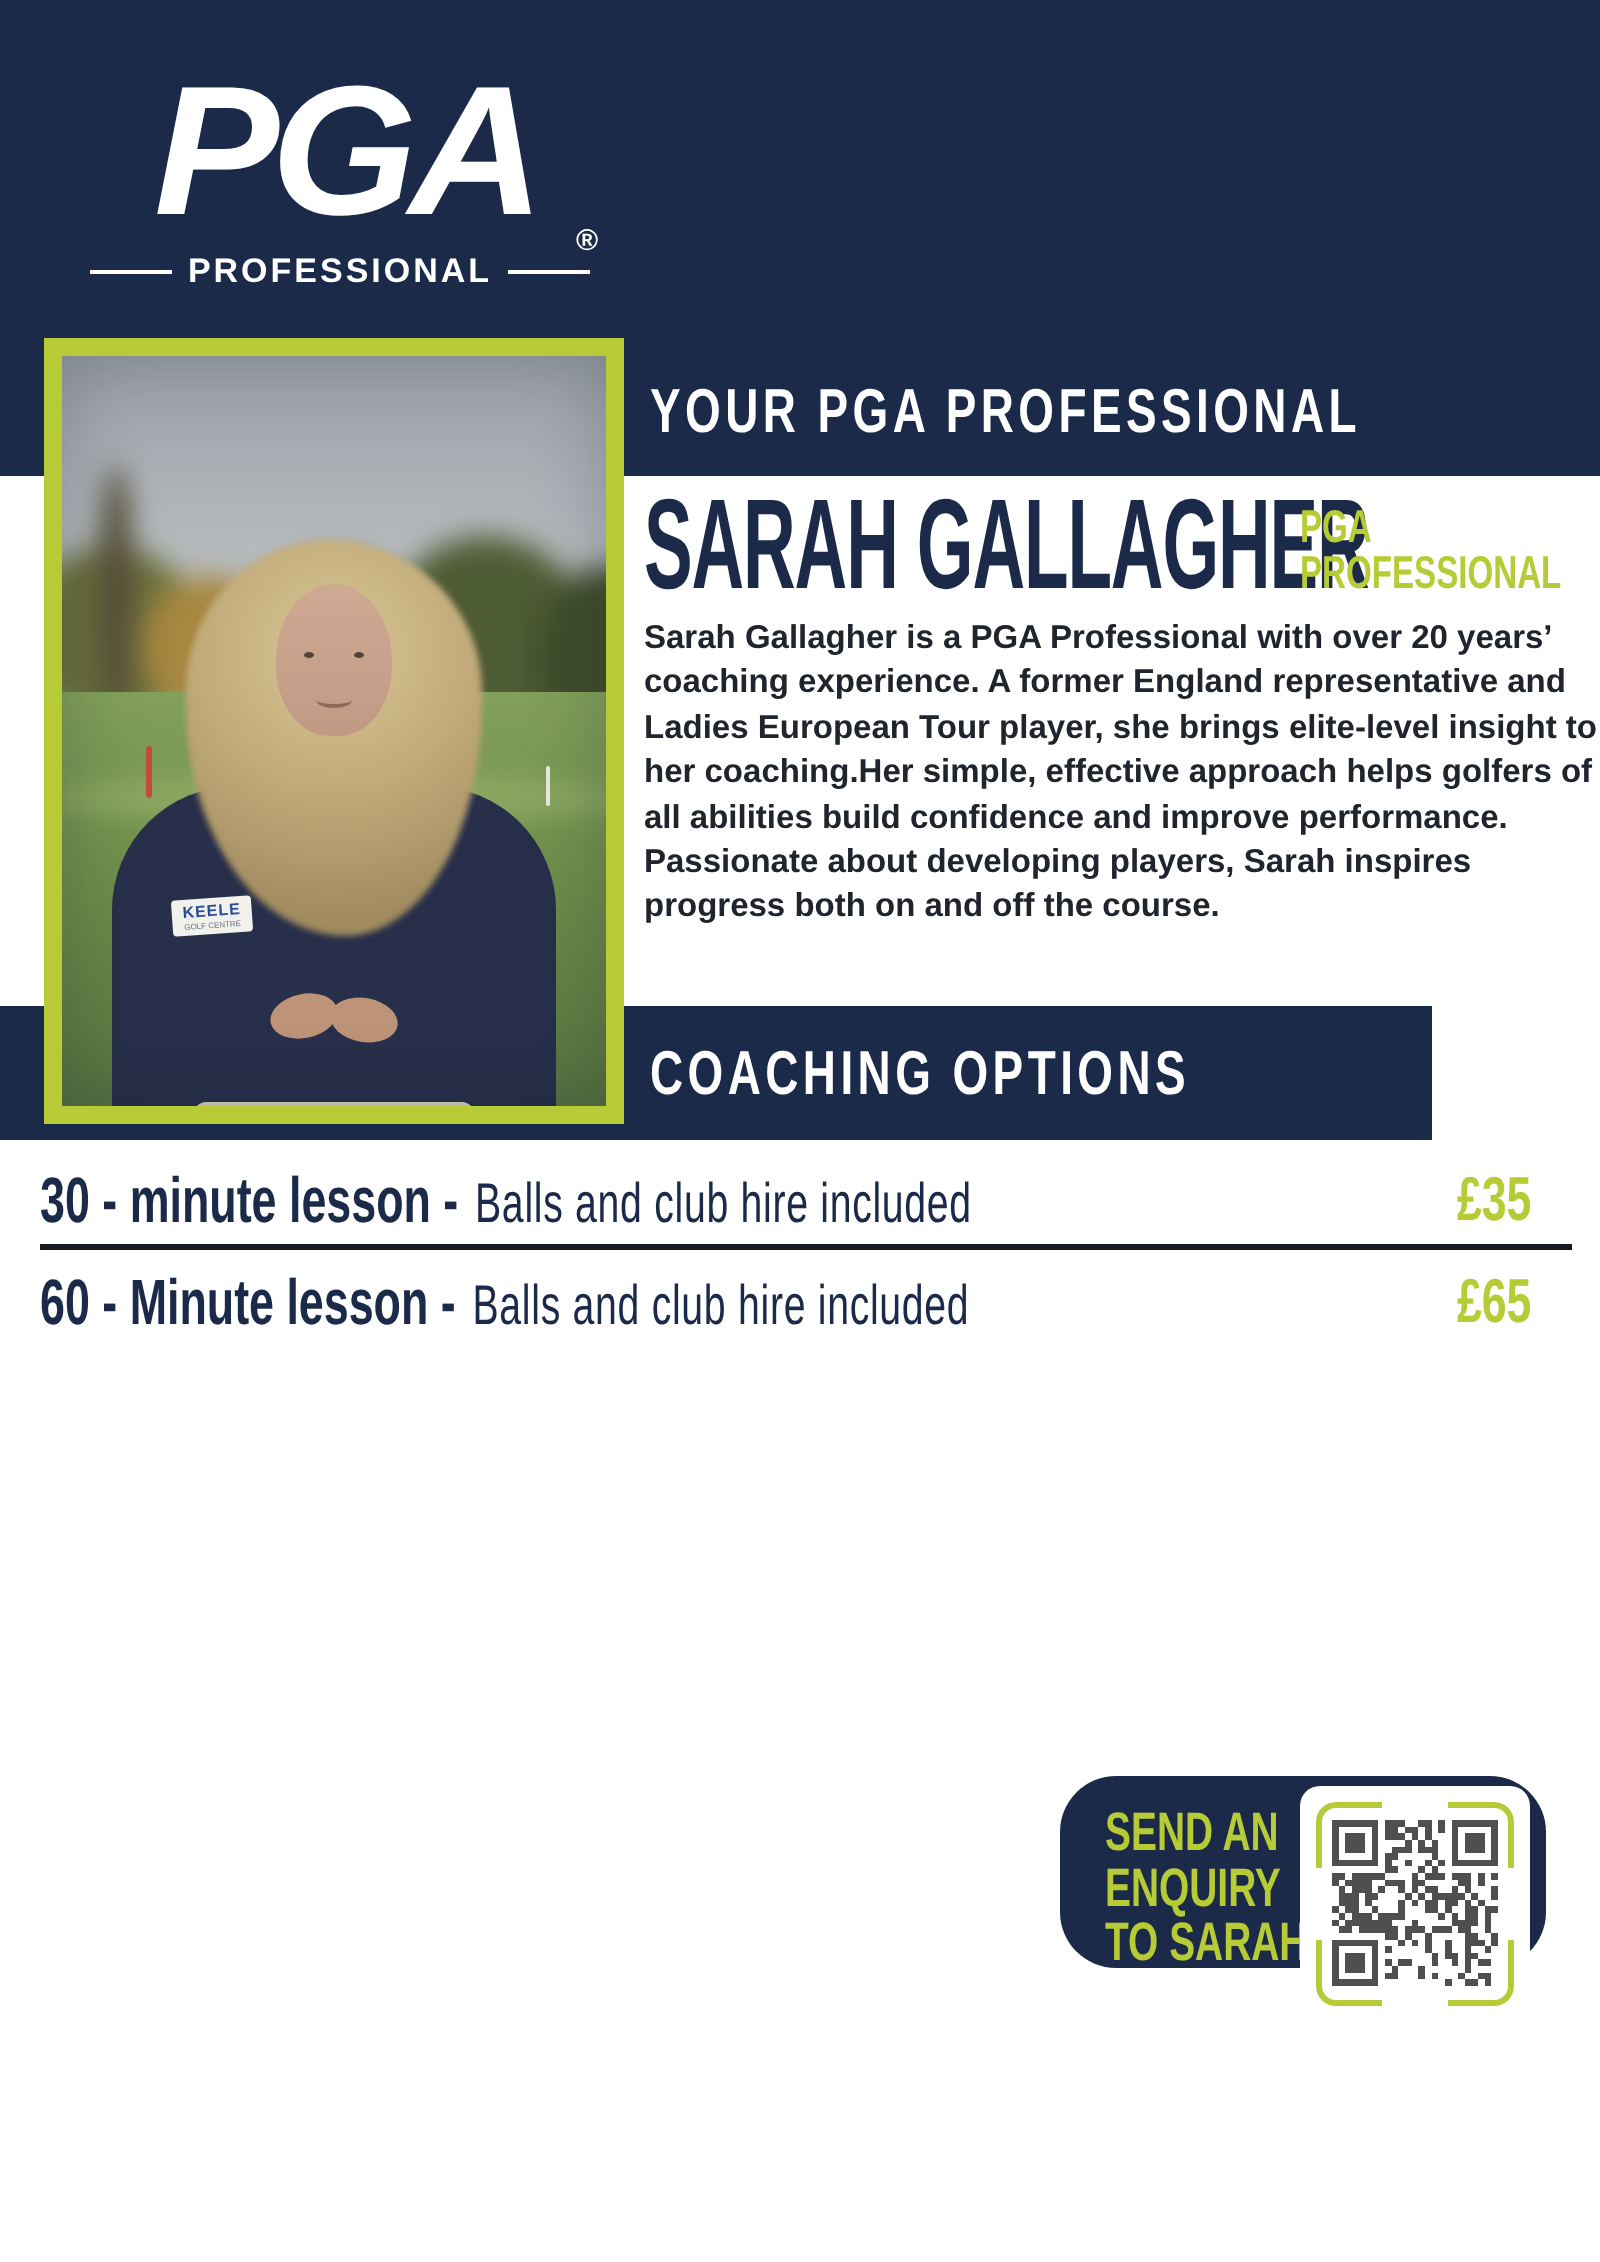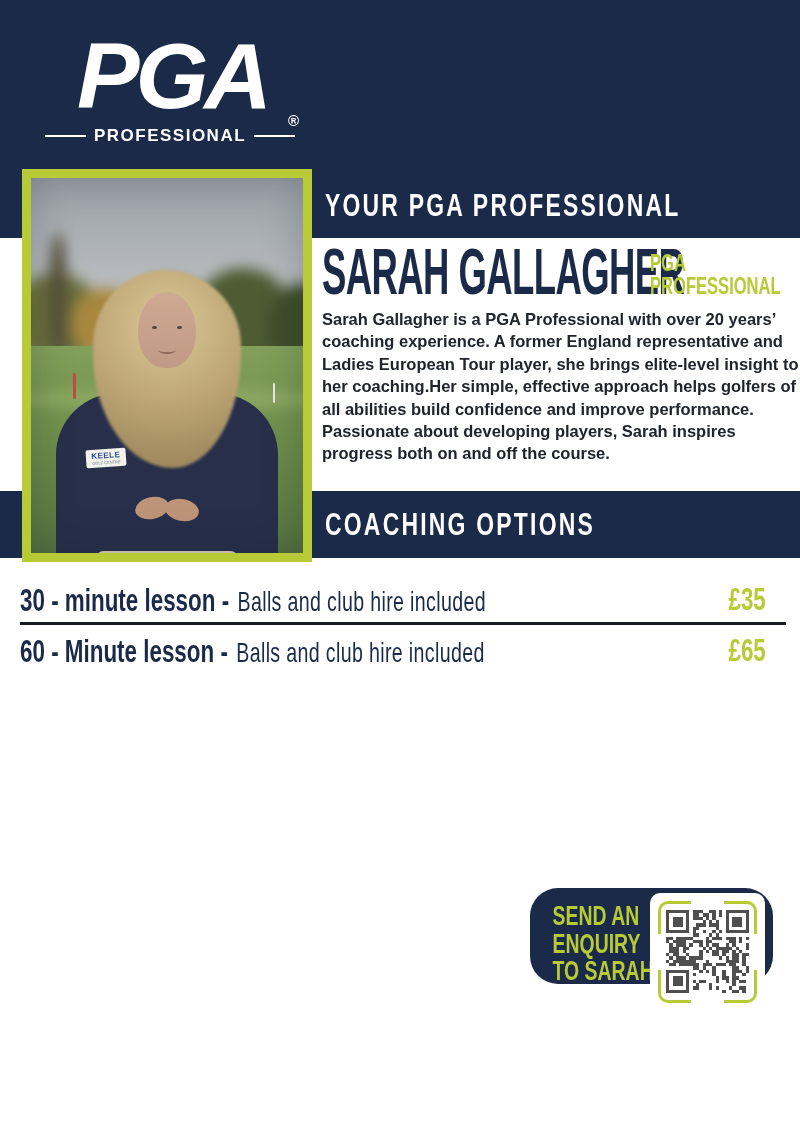--- a/index.html
+++ b/index.html
@@ -70,21 +70,21 @@
   .name{position:absolute;left:322px;top:240px;color:#1b2a49;font-size:64px;font-weight:bold;
         line-height:64px;white-space:nowrap;letter-spacing:-1px;
         transform:scaleX(0.57);transform-origin:0 50%;}
   .name-suffix{position:absolute;left:650px;top:252px;color:#b6cb35;font-weight:bold;}
   .name-suffix div{font-size:23px;line-height:23px;white-space:nowrap;
                    transform:scaleX(0.72);transform-origin:0 50%;}
   
   .bio{position:absolute;left:322px;top:308px;width:480px;color:#20242c;font-size:16.5px;
        font-weight:bold;line-height:22.4px;}
   
-  .band-coaching{position:absolute;left:0;top:491px;width:800px;height:67px;background:#1b2a49;}
+  .band-coaching{position:absolute;left:0;top:503px;width:716px;height:67px;background:#1b2a49;}
   .coaching-title{position:absolute;left:325px;top:0;color:#fff;font-size:31px;font-weight:bold;
                   letter-spacing:3px;line-height:67px;white-space:nowrap;
                   transform:scaleX(0.74);transform-origin:0 50%;}
   
   .option-row{position:absolute;left:0;width:800px;height:40px;text-align:right;}
   .row-1{top:580px;} .row-2{top:631px;}
   .option-left{position:absolute;left:20px;top:0;display:flex;align-items:baseline;gap:12px;
                white-space:nowrap;transform:scaleX(0.7);transform-origin:0 50%;line-height:40px;}
   .option-title{color:#1b2a49;font-size:32px;font-weight:bold;}
   .option-desc{color:#1b2a49;font-size:28px;font-weight:normal;letter-spacing:.5px;}

